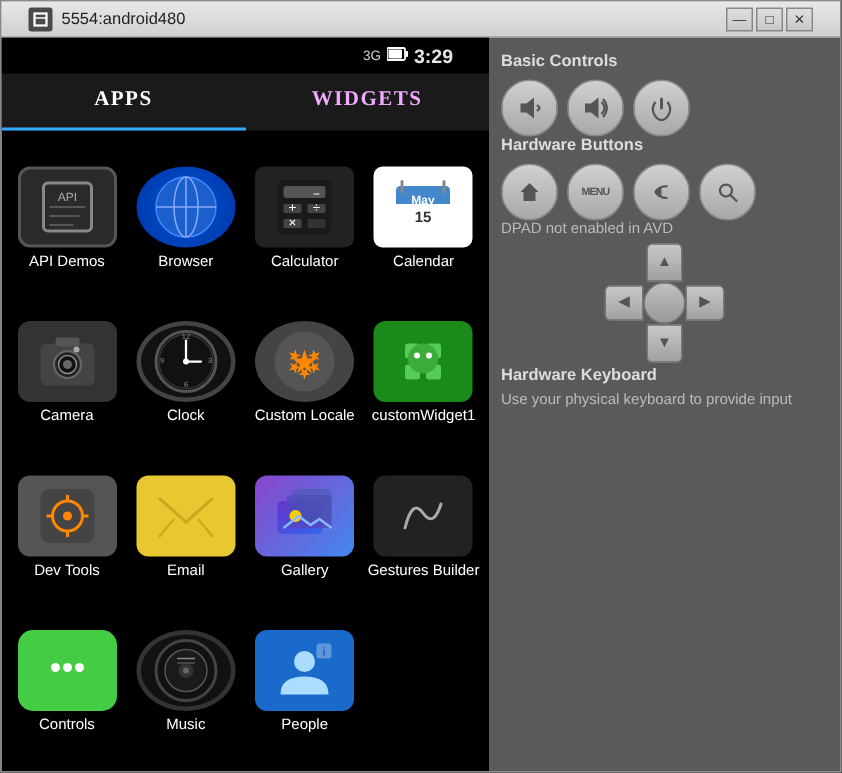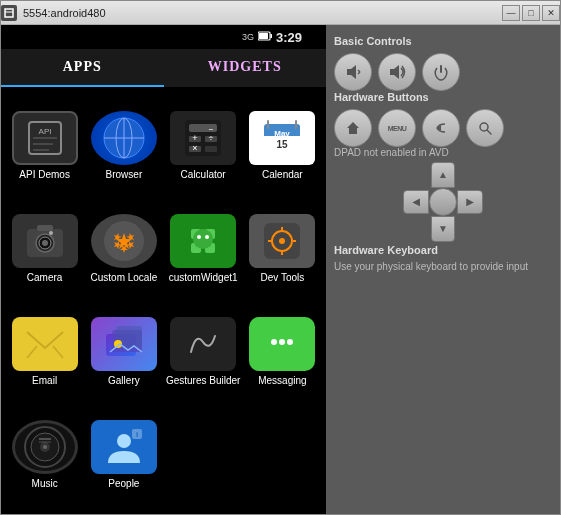--- a/index.html
+++ b/index.html
@@ -18,21 +18,21 @@
       height: 515px;
       border: 1px solid #888;
       display: flex;
       flex-direction: column;
     }
     .titlebar {
       background: linear-gradient(to bottom, #e8e8e8, #d0d0d0);
       height: 24px;
       display: flex;
       align-items: center;
-      padding: 0 0;
+      padding: 0 18px;
       border-bottom: 1px solid #aaa;
       flex-shrink: 0;
     }
     .titlebar-icon {
       width: 16px;
       height: 16px;
       background: #4a4a4a;
       border-radius: 2px;
       margin-right: 6px;
       display: flex;
@@ -478,20 +478,37 @@
               <rect x="14" y="6" width="16" height="6" rx="2" fill="#555"></rect>
               <circle cx="22" cy="24" r="9" fill="#222" stroke="#666" stroke-width="1.5"></circle>
               <circle cx="22" cy="24" r="6" fill="#111" stroke="#888" stroke-width="1"></circle>
               <circle cx="22" cy="24" r="3" fill="#666"></circle>
               <circle cx="28" cy="14" width="4" height="4" r="2" fill="#aaa"></circle>
             </svg>
           </div>
           <span class="app-label">Camera</span>
         </div>
 
+        <div class="app-item">
+          <div class="app-icon icon-clock">
+            <svg width="44" height="44" viewBox="0 0 44 44">
+              <circle cx="22" cy="22" r="20" fill="#111"></circle>
+              <circle cx="22" cy="22" r="20" fill="none" stroke="#555" stroke-width="2"></circle>
+              <circle cx="22" cy="22" r="18" fill="none" stroke="#333" stroke-width="1"></circle>
+              <line x1="22" y1="22" x2="22" y2="8" stroke="white" stroke-width="1.5" stroke-linecap="round"></line>
+              <line x1="22" y1="22" x2="32" y2="22" stroke="white" stroke-width="1.5" stroke-linecap="round"></line>
+              <circle cx="22" cy="22" r="2" fill="white"></circle>
+              <text x="22" y="7" text-anchor="middle" fill="#888" font-size="5">12</text>
+              <text x="38" y="23" text-anchor="middle" fill="#888" font-size="5">3</text>
+              <text x="22" y="39" text-anchor="middle" fill="#888" font-size="5">6</text>
+              <text x="6" y="23" text-anchor="middle" fill="#888" font-size="5">9</text>
+            </svg>
+          </div>
+          <span class="app-label">Clock</span>
+        </div>
 
         <div class="app-item">
           <div class="app-icon icon-custom-locale">
             <svg width="44" height="44" viewBox="0 0 44 44">
               <circle cx="22" cy="22" r="20" fill="#555"></circle>
               <g transform="translate(22,22)">
                 <polygon points="0,-8 2,-2 8,-2 3,2 5,8 0,4 -5,8 -3,2 -8,-2 -2,-2" fill="#ff8800" transform="rotate(0)"></polygon>
                 <polygon points="0,-8 2,-2 8,-2 3,2 5,8 0,4 -5,8 -3,2 -8,-2 -2,-2" fill="#ff8800" transform="rotate(60) scale(0.5) translate(0,-16)"></polygon>
                 <polygon points="0,-8 2,-2 8,-2 3,2 5,8 0,4 -5,8 -3,2 -8,-2 -2,-2" fill="#ff8800" transform="rotate(120) scale(0.5) translate(0,-16)"></polygon>
                 <polygon points="0,-8 2,-2 8,-2 3,2 5,8 0,4 -5,8 -3,2 -8,-2 -2,-2" fill="#ff8800" transform="rotate(180) scale(0.5) translate(0,-16)"></polygon>
@@ -581,21 +598,21 @@
         <div class="app-item">
           <div class="app-icon icon-messaging">
             <svg width="44" height="44" viewBox="0 0 44 44">
               <rect x="2" y="4" width="40" height="32" rx="8" fill="#44cc44"></rect>
               <polygon points="10,36 10,28 22,36" fill="#44cc44"></polygon>
               <circle cx="14" cy="20" r="3" fill="white"></circle>
               <circle cx="22" cy="20" r="3" fill="white"></circle>
               <circle cx="30" cy="20" r="3" fill="white"></circle>
             </svg>
           </div>
-          <span class="app-label">Messaging</span>
+          <span class="app-label">Controls</span>
         </div>
 
         <div class="app-item">
           <div class="app-icon icon-music">
             <svg width="44" height="44" viewBox="0 0 44 44">
               <circle cx="22" cy="22" r="20" fill="#111"></circle>
               <circle cx="22" cy="22" r="20" fill="none" stroke="#444" stroke-width="2"></circle>
               <circle cx="22" cy="22" r="14" fill="#1a1a1a"></circle>
               <circle cx="22" cy="22" r="14" fill="none" stroke="#555" stroke-width="1"></circle>
               <circle cx="22" cy="22" r="5" fill="#333"></circle>

